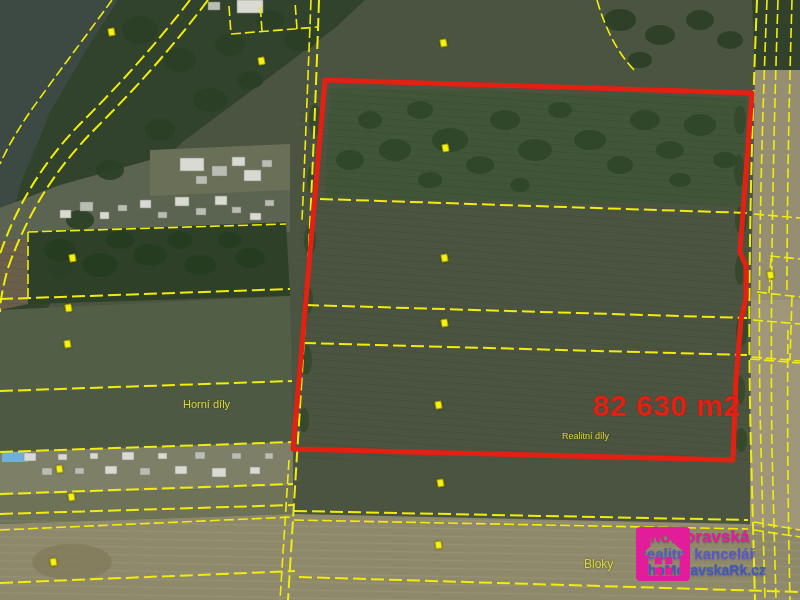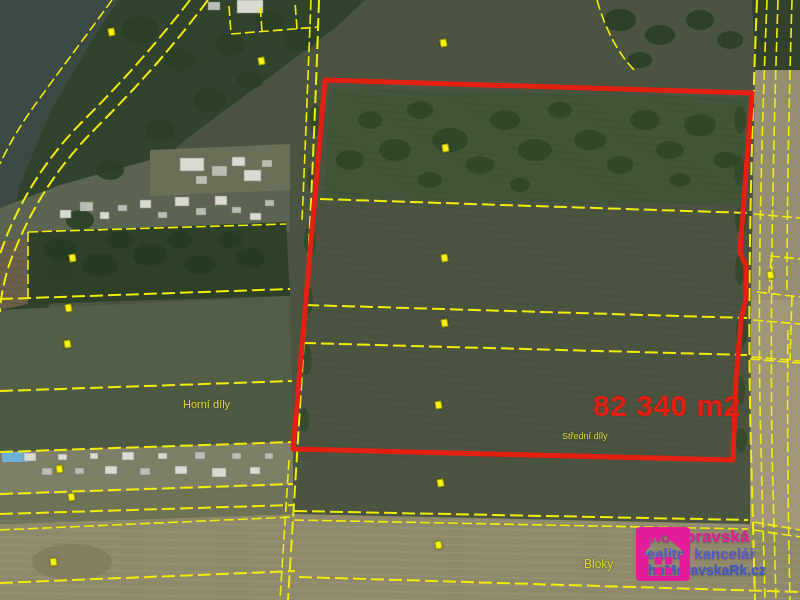--- a/index.html
+++ b/index.html
@@ -229,24 +229,24 @@
       <path class="ythin" d="M778,0 C773,150 770,300 772,450 L776,600"></path>
       <path class="ythin" d="M792,0 C789,100 787,200 787,290"></path>
       <path class="ythin" d="M788,330 C787,420 788,510 790,600"></path>
       <path class="ythin" d="M757,292 L800,297 M770,256 L800,259 M771,258 L769,293 M792,297 L790,360 M750,359 L800,363"></path>
     </g>
 
     <path class="redline" d="M325,80 L752,93 L740,252 L746,266 L746,298 L741,320 L736,380 L733,460 L293,449 Z"></path>
   </svg>
 
   <div class="maplabel" id="lbl-horni" style="left:183px;top:398px;font-size:11px;">Horní díly</div>
-  <div class="maplabel" id="lbl-stredni" style="left:562px;top:431px;font-size:9px;">Střední díly</div>
+  <div class="maplabel" id="lbl-stredni" style="left:562px;top:431px;font-size:9px;">Realitní díly</div>
   <div class="maplabel" id="lbl-bloky" style="left:584px;top:557px;font-size:12px;">Bloky</div>
 
-  <div id="area-label">82 340 m2</div>
+  <div id="area-label">82 630 m2</div>
 
   <div>
       <div class="marker" style="left: 111px; top: 32px;"></div>
       <div class="marker" style="left: 261px; top: 61px;"></div>
       <div class="marker" style="left: 443px; top: 43px;"></div>
       <div class="marker" style="left: 445px; top: 148px;"></div>
       <div class="marker" style="left: 72px; top: 258px;"></div>
       <div class="marker" style="left: 68px; top: 308px;"></div>
       <div class="marker" style="left: 67px; top: 344px;"></div>
       <div class="marker" style="left: 444px; top: 258px;"></div>

